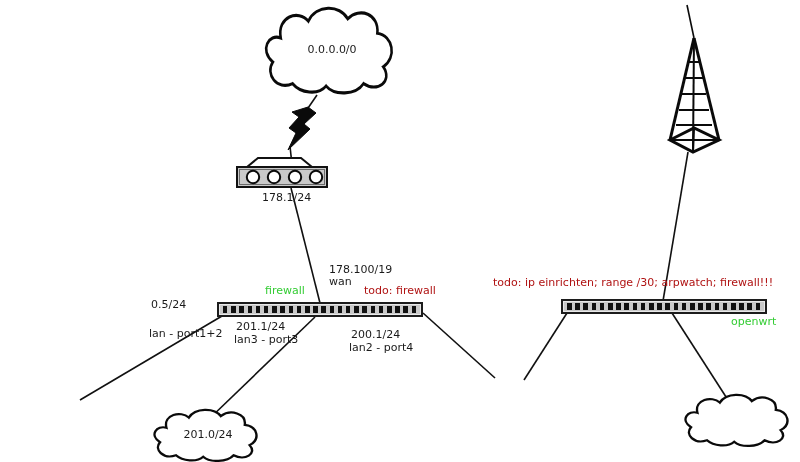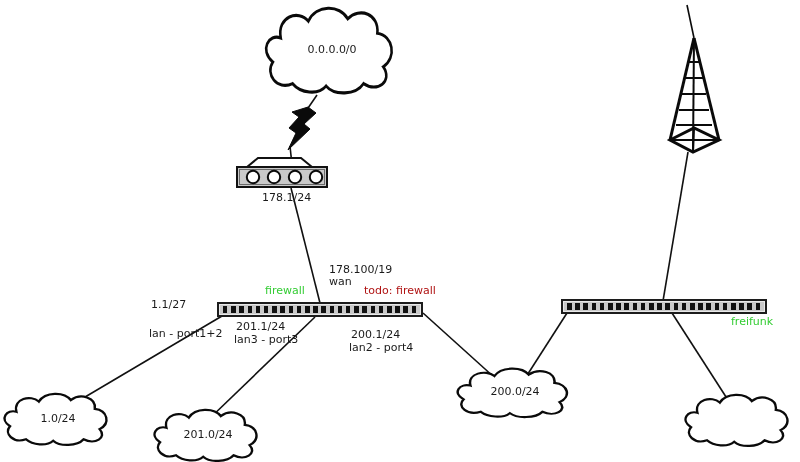--- a/index.html
+++ b/index.html
@@ -116,40 +116,28 @@
     </g>
   </svg>
 
   <div class="cloud" id="cloud-internet">
     <svg viewBox="0 0 140 80" preserveAspectRatio="none">
       <path d="M30,68 C14,74 2,60 10,50 C-4,40 6,26 18,30 C14,12 36,6 46,16 C54,2 78,2 86,14 C98,4 118,10 116,26 C132,28 136,46 122,54 C132,66 116,76 102,68 C94,78 72,78 64,70 C56,78 38,76 30,68 Z" fill="#ffffff" stroke="#0a0a0a" stroke-width="2.6"></path>
     </svg>
     <span class="cloud-label">0.0.0.0/0</span>
   </div>
 
-  <div class="cloud" id="cloud-net1">
-    <svg viewBox="0 0 140 80" preserveAspectRatio="none">
-      <path d="M30,68 C14,74 2,60 10,50 C-4,40 6,26 18,30 C14,12 36,6 46,16 C54,2 78,2 86,14 C98,4 118,10 116,26 C132,28 136,46 122,54 C132,66 116,76 102,68 C94,78 72,78 64,70 C56,78 38,76 30,68 Z" fill="#ffffff" stroke="#0a0a0a" stroke-width="3"></path>
-    </svg>
-    <span class="cloud-label">1.0/24</span>
-  </div>
 
   <div class="cloud" id="cloud-net201">
     <svg viewBox="0 0 140 80" preserveAspectRatio="none">
       <path d="M30,68 C14,74 2,60 10,50 C-4,40 6,26 18,30 C14,12 36,6 46,16 C54,2 78,2 86,14 C98,4 118,10 116,26 C132,28 136,46 122,54 C132,66 116,76 102,68 C94,78 72,78 64,70 C56,78 38,76 30,68 Z" fill="#ffffff" stroke="#0a0a0a" stroke-width="3"></path>
     </svg>
     <span class="cloud-label">201.0/24</span>
   </div>
 
-  <div class="cloud" id="cloud-net200">
-    <svg viewBox="0 0 140 80" preserveAspectRatio="none">
-      <path d="M30,68 C14,74 2,60 10,50 C-4,40 6,26 18,30 C14,12 36,6 46,16 C54,2 78,2 86,14 C98,4 118,10 116,26 C132,28 136,46 122,54 C132,66 116,76 102,68 C94,78 72,78 64,70 C56,78 38,76 30,68 Z" fill="#ffffff" stroke="#0a0a0a" stroke-width="3"></path>
-    </svg>
-    <span class="cloud-label">200.0/24</span>
-  </div>
 
   <div class="cloud" id="cloud-wireless">
     <svg viewBox="0 0 140 80" preserveAspectRatio="none">
       <path d="M30,68 C14,74 2,60 10,50 C-4,40 6,26 18,30 C14,12 36,6 46,16 C54,2 78,2 86,14 C98,4 118,10 116,26 C132,28 136,46 122,54 C132,66 116,76 102,68 C94,78 72,78 64,70 C56,78 38,76 30,68 Z" fill="#ffffff" stroke="#0a0a0a" stroke-width="3"></path>
     </svg>
     <span class="cloud-label"></span>
   </div>
 
   <div id="modem">
     <svg width="88" height="18" viewBox="0 0 88 18">
@@ -166,21 +154,22 @@
   </div>
   <div class="switch" id="switch-freifunk">
     <div class="ports"></div>
   </div>
 
   <span class="lbl" id="lbl-modem-ip">178.1/24</span>
   <span class="lbl" id="lbl-wan-ip">178.100/19</span>
   <span class="lbl" id="lbl-wan-if">wan</span>
   <span class="lbl green" id="lbl-openwrt-name">firewall</span>
   <span class="lbl red" id="lbl-openwrt-todo">todo: firewall</span>
-  <span class="lbl" id="lbl-lan1-ip">1.1/27</span>
+  <span class="lbl" id="lbl-lan1-ip">0.5/24</span>
   <span class="lbl" id="lbl-lan1-if">lan - port1+2</span>
   <span class="lbl" id="lbl-lan3-ip">201.1/24</span>
   <span class="lbl" id="lbl-lan3-if">lan3 - port3</span>
   <span class="lbl" id="lbl-lan2-ip">200.1/24</span>
   <span class="lbl" id="lbl-lan2-if">lan2 - port4</span>
-  <span class="lbl green" id="lbl-freifunk-name">freifunk</span>
+  <span class="lbl red" id="lbl-freifunk-todo">todo: ip einrichten; range /30; arpwatch; firewall!!!</span>
+  <span class="lbl green" id="lbl-freifunk-name">openwrt</span>
 
 </div>
 
 </body></html>

